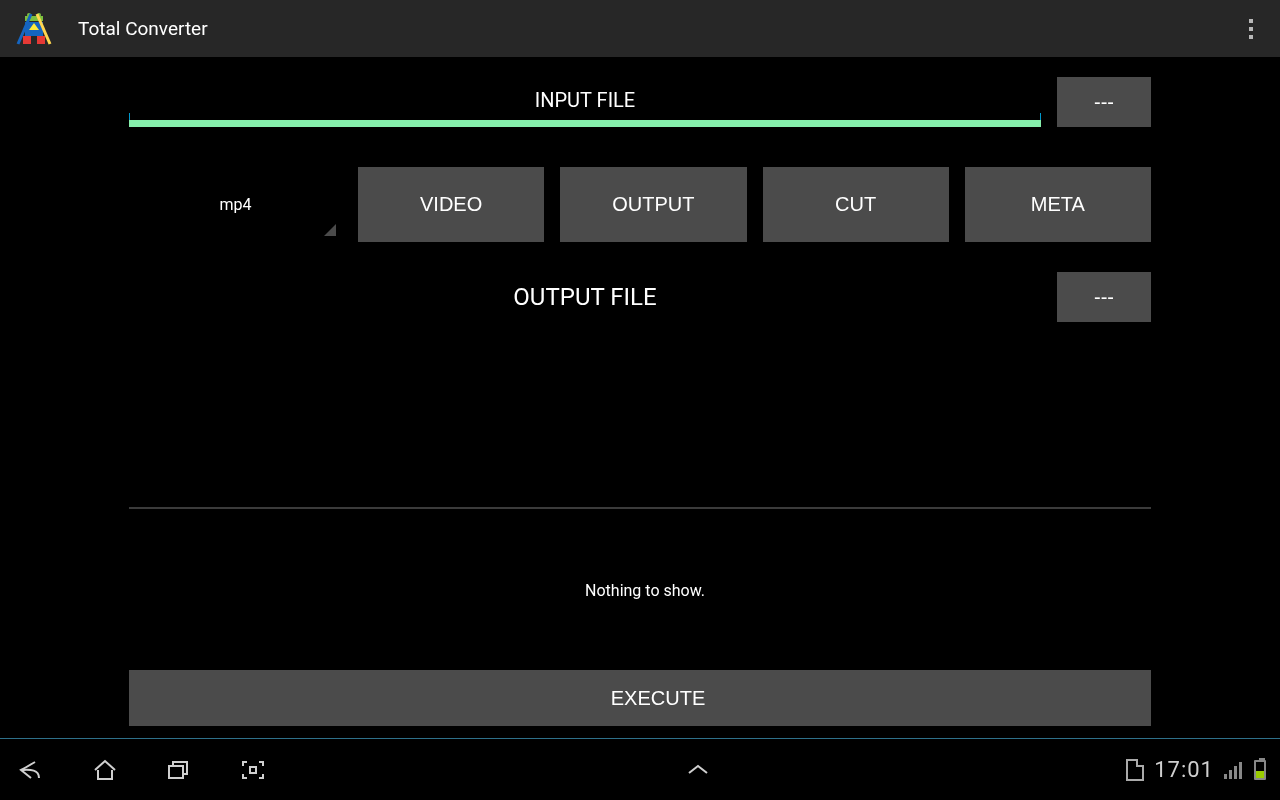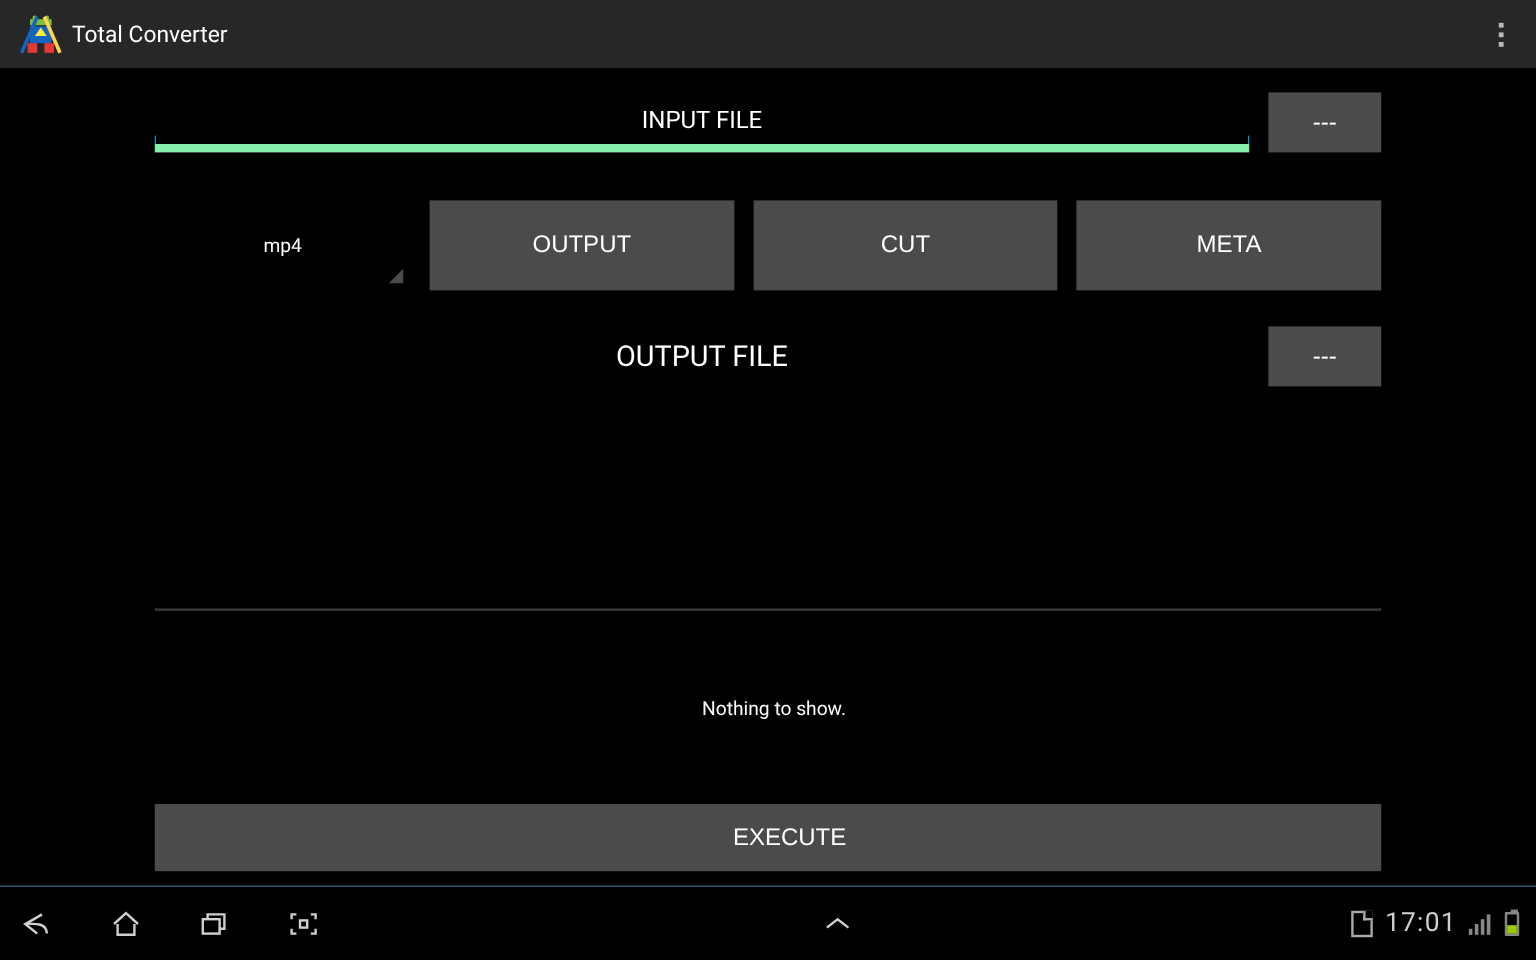--- a/index.html
+++ b/index.html
@@ -1,21 +1,21 @@
 <!DOCTYPE html>
 <html><head>
 <meta charset="utf-8">
 <style>
   * { box-sizing: border-box; margin: 0; padding: 0; }
   html, body { width: 1280px; height: 800px; overflow: hidden; background: #000; font-family: Roboto, "Helvetica Neue", Arial, sans-serif; color: #fff; }
 
   
   .action-bar { height: 57px; background: #272727; display: flex; align-items: center; padding: 0 10px 0 14px; }
   .app-icon { width: 40px; height: 40px; display: flex; align-items: center; justify-content: center; }
-  .app-title { font-size: 19px; font-weight: 400; margin-left: 6px; color: #fff; }
+  .app-title { font-size: 19px; font-weight: 400; margin-left: 24px; color: #fff; }
   .action-bar-spacer { flex: 1; }
   .overflow-btn { width: 38px; height: 38px; display: flex; flex-direction: column; align-items: center; justify-content: center; gap: 4px; cursor: pointer; }
   .overflow-dot { width: 4px; height: 4px; background: #b8b8b8; }
 
   
   .content { position: absolute; top: 57px; left: 0; right: 0; bottom: 45px; background: #000; }
 
   
   .input-row { position: absolute; left: 129px; right: 129px; top: 20px; display: flex; align-items: flex-end; gap: 16px; }
   .input-field { flex: 1; border-bottom: 7px solid #86efac; height: 46px; display: flex; align-items: flex-end; justify-content: center; padding-bottom: 8px; position: relative; }
@@ -98,20 +98,21 @@
     <div class="input-field">
       <span class="input-hint">INPUT FILE</span>
     </div>
     <button class="browse-btn">---</button>
   </div>
 
   <div class="tabs-row">
     <div class="format-spinner">
       <span>mp4</span>
     </div>
+    <button class="tab-btn">VIDEO</button>
     <button class="tab-btn">OUTPUT</button>
     <button class="tab-btn">CUT</button>
     <button class="tab-btn">META</button>
   </div>
 
   <div class="output-row">
     <div class="output-label-wrap">
       <span class="output-label">OUTPUT FILE</span>
     </div>
     <button class="browse-btn">---</button>

